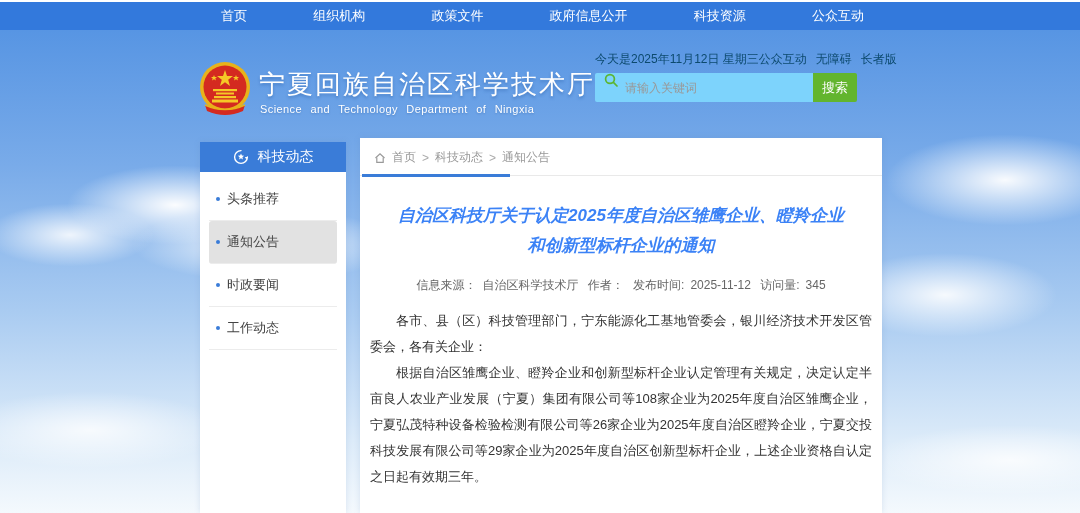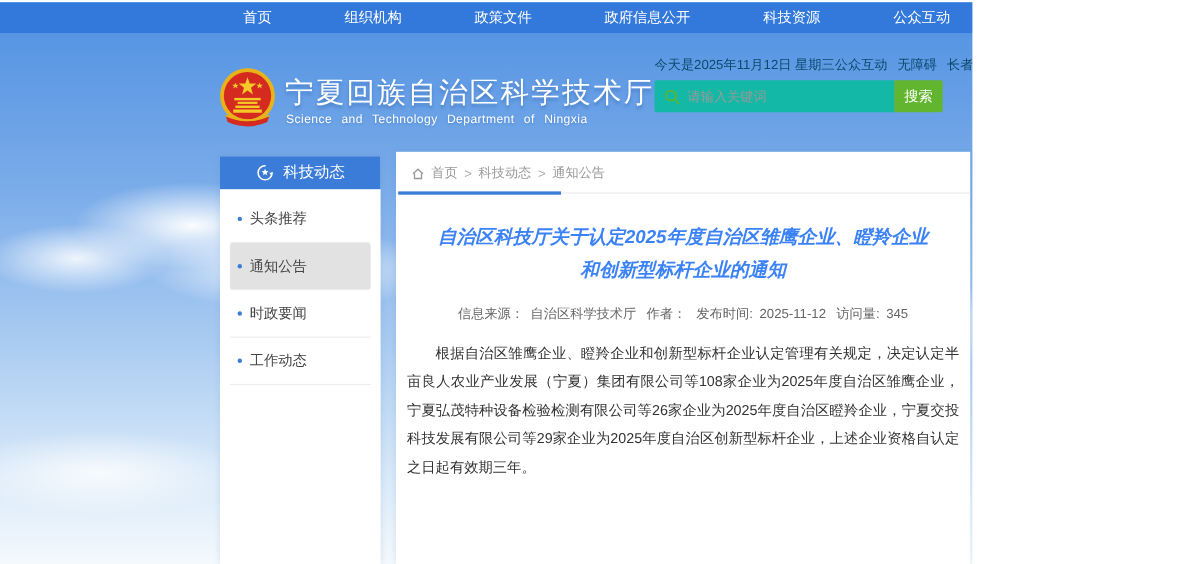--- a/index.html
+++ b/index.html
@@ -1,18 +1,18 @@
 <!DOCTYPE html>
 <html><head>
 <meta charset="utf-8">
 <style>
   * { margin:0; padding:0; box-sizing:border-box; }
   html,body { background:#ffffff; }
   body { font-family:"Liberation Sans","DejaVu Sans",sans-serif; }
-  #screen { position:relative; width:884px; height:513px; overflow:hidden; background:#ffffff; }
+  #screen { position:relative; width:1080px; height:513px; overflow:hidden; background:#ffffff; }
 
   
   .topnav { position:absolute; top:2px; left:0; width:1080px; height:28px; background:#3379dc; }
   .topnav-inner { position:absolute; left:215px; top:0; width:655px; height:28px;
                   display:flex; justify-content:space-between; align-items:center; }
   .nav-item { color:#ffffff; font-size:13px; cursor:pointer; white-space:nowrap; padding:0 6px; }
 
   
   .sky { position:absolute; top:30px; left:0; width:1080px; height:483px;
     background:
@@ -34,21 +34,21 @@
   .site-sub { position:absolute; left:260px; top:103px; width:286px; color:#ffffff; font-size:11px;
               word-spacing:5px; letter-spacing:.4px; text-shadow:0 1px 2px rgba(20,70,140,.3); white-space:nowrap; }
 
   .util-row { position:absolute; left:595px; top:51px; width:276px; display:flex;
               justify-content:space-between; align-items:center; color:#0c4a6e; font-size:12px; }
   .util-date { white-space:nowrap; }
   .util-links { display:flex; gap:9px; }
   .util-link { cursor:pointer; white-space:nowrap; }
 
   .searchbar { position:absolute; left:595px; top:73px; width:262px; height:29px; display:flex; }
-  .search-box { flex:1; background:#14b8a6; border-radius:2px 0 0 2px; display:flex; align-items:center;
+  .search-box { flex:1; background:#7dd3fc; border-radius:2px 0 0 2px; display:flex; align-items:flex-start;
                 padding-left:9px; gap:7px; }
   .search-box svg { flex:none; }
   .search-input { border:none; outline:none; flex:1; font-size:12px; color:#333;
                   background:transparent; height:100%; font-family:inherit; }
   .search-input::placeholder { color:#999; }
   .search-btn { width:44px; background:#62b52e; color:#ffffff; border:none; font-size:13px;
                 cursor:pointer; border-radius:0 2px 2px 0; font-family:inherit; }
 
   
   .sidebar { position:absolute; left:200px; top:142px; width:146px; height:371px;
@@ -186,19 +186,20 @@
       </div>
 
       <div class="art-meta">
         <span>信息来源：</span><span>自治区科学技术厅</span>
         <span>作者：</span>
         <span>发布时间:</span><span>2025-11-12</span>
         <span>访问量:</span><span>345</span>
       </div>
 
       <div class="art-body">
+        <p>各市、县（区）科技管理部门，宁东能源化工基地管委会，银川经济技术开发区管委会，各有关企业：</p>
         <p>根据自治区雏鹰企业、瞪羚企业和创新型标杆企业认定管理有关规定，决定认定半亩良人农业产业发展（宁夏）集团有限公司等108家企业为2025年度自治区雏鹰企业，宁夏弘茂特种设备检验检测有限公司等26家企业为2025年度自治区瞪羚企业，宁夏交投科技发展有限公司等29家企业为2025年度自治区创新型标杆企业，上述企业资格自认定之日起有效期三年。</p>
       </div>
 
     </div>
   </div>
 
 </div>
 
 </body></html>

